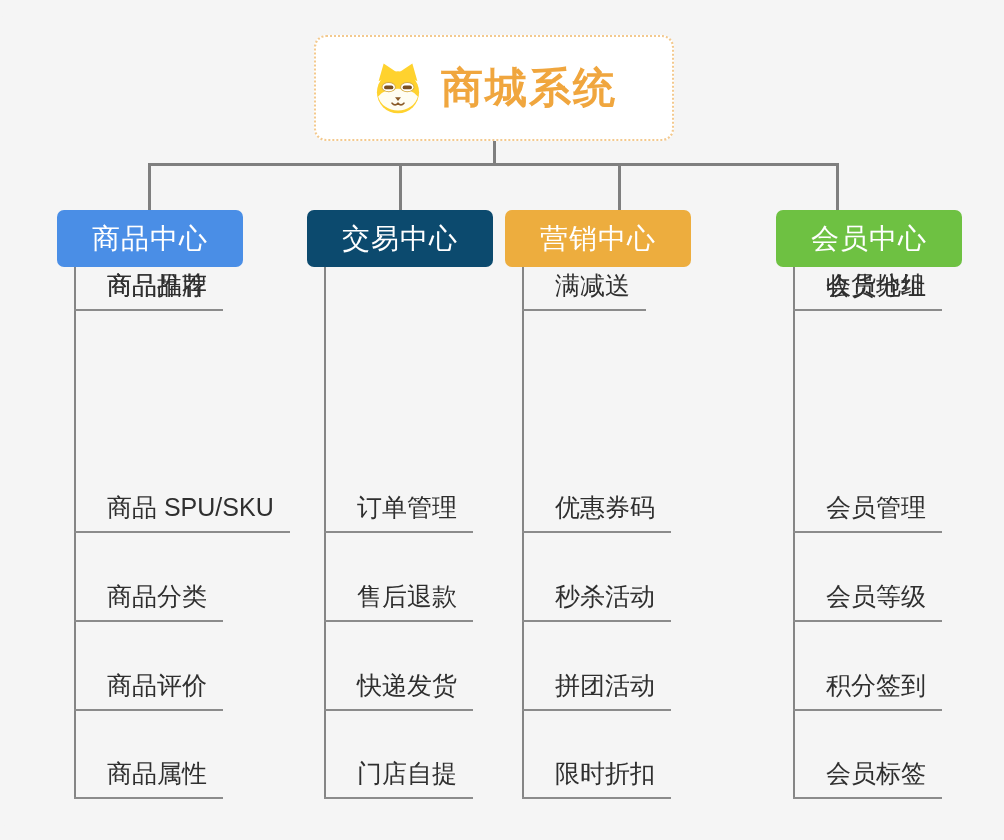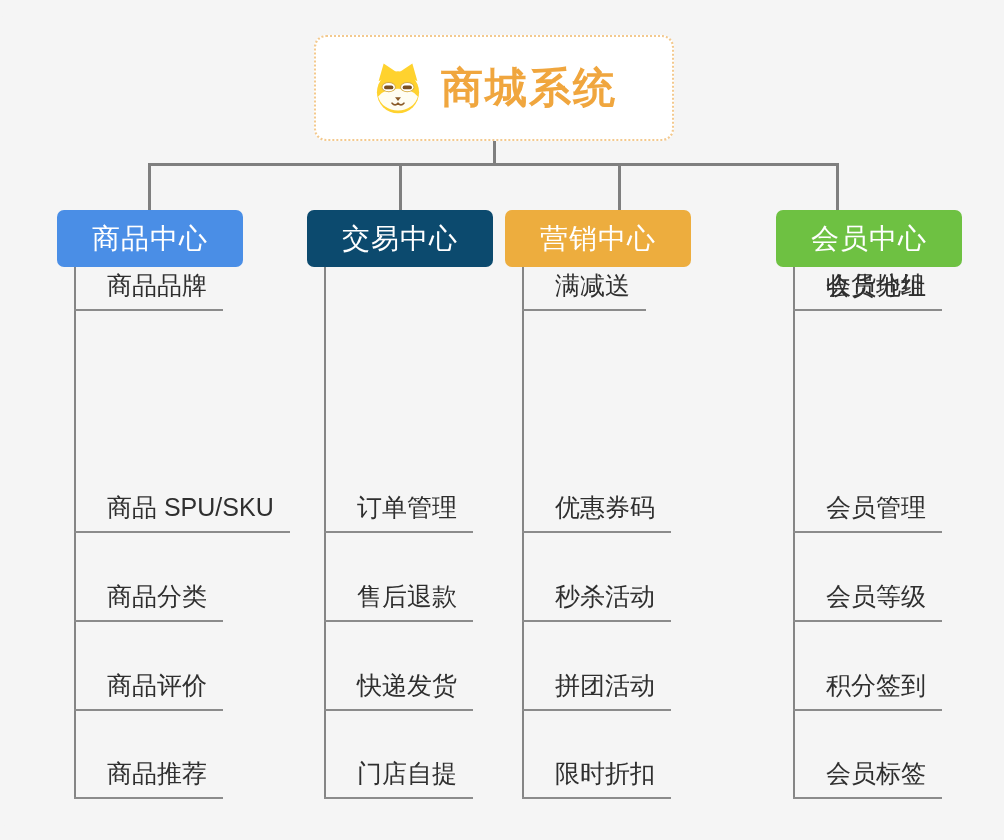--- a/index.html
+++ b/index.html
@@ -90,20 +90,21 @@
   <div class="line drop drop-2"></div>
   <div class="line drop drop-3"></div>
   <div class="line drop drop-4"></div>
 
   <div class="branch branch-1">
     <div class="branch-header" style="background: rgb(74, 142, 230);">商品中心</div>
     <div class="branch-vline"></div>
     <div class="leaf">商品 SPU/SKU</div>
     <div class="leaf">商品分类</div>
     <div class="leaf">商品评价</div>
+    <div class="leaf">商品属性</div>
     <div class="leaf">商品推荐</div>
     <div class="leaf">商品品牌</div>
   </div>
 
   <div class="branch branch-2">
     <div class="branch-header" style="background: #0c4a6e;">交易中心</div>
     <div class="branch-vline"></div>
     <div class="leaf">订单管理</div>
     <div class="leaf">售后退款</div>
     <div class="leaf">快递发货</div>

